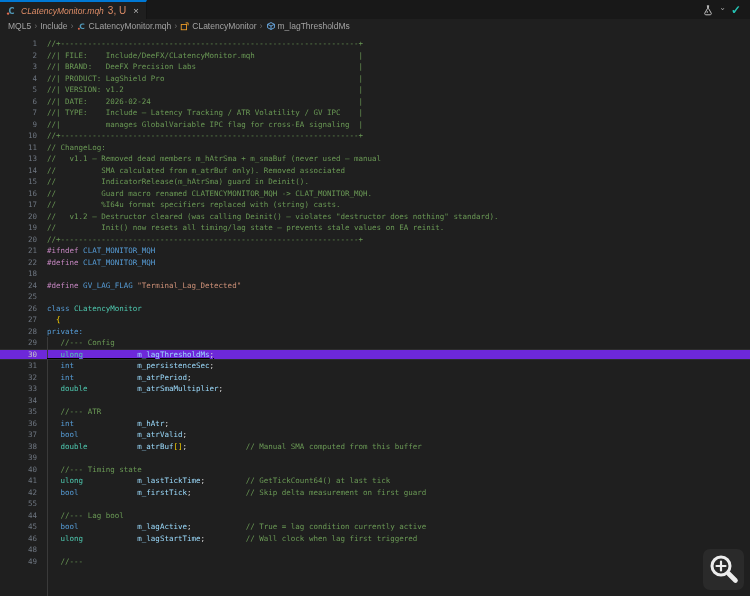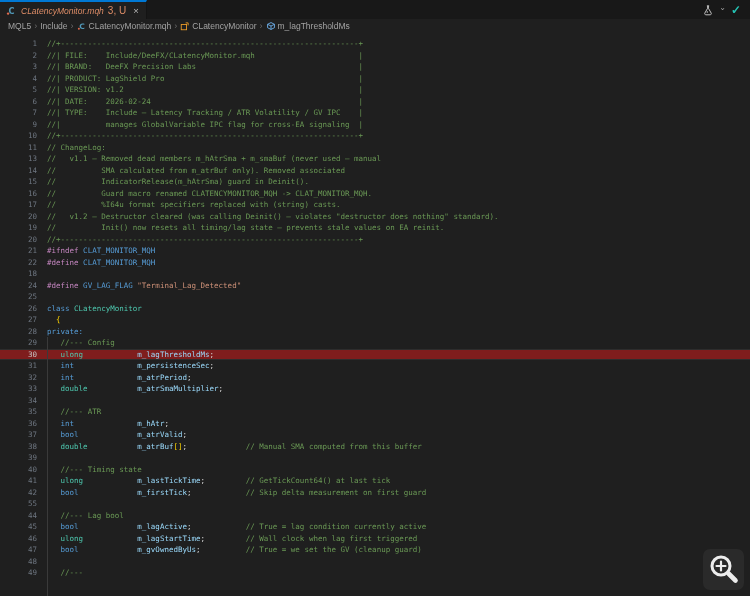--- a/index.html
+++ b/index.html
@@ -40,21 +40,21 @@
 
   
   .editor{
     position:absolute;top:33px;left:0;right:0;bottom:0;
     padding-top:5px;
     font-family:"DejaVu Sans Mono",monospace;
     font-size:7.5px;line-height:11.5px;
     overflow:hidden;cursor:text;
   }
   .code-line{height:11.5px;white-space:pre;position:relative;}
-  .code-line.cur{background:#7f1d1d;box-shadow:inset 0 1px 0 #2d2d2d, inset 0 -1px 0 #2d2d2d;}
+  .code-line.cur{background:#6d28d9;box-shadow:inset 0 1px 0 #2d2d2d, inset 0 -1px 0 #2d2d2d;text-decoration:underline;}
   .ln{display:inline-block;width:37px;text-align:right;color:#6e7681;}
   .cur .ln{color:#c6c6c6;}
   .content{padding-left:10px;position:relative;z-index:2;}
   .indent-guide{position:absolute;left:47px;top:304px;bottom:0;width:1px;background:#3a3a3a;z-index:1;}
 
   
   .c{color:#6a9955}   
   .p{color:#c586c0}   
   .m{color:#569cd6}   
   .k{color:#569cd6}   
@@ -179,21 +179,20 @@
       <div class="code-line"><span class="ln">37</span><span class="content"><span class="k">   bool</span><span class="v">             m_atrValid</span><span class="u">;</span></span></div>
       <div class="code-line"><span class="ln">38</span><span class="content"><span class="t">   double</span><span class="v">           m_atrBuf</span><span class="b">[]</span><span class="u">;</span><span class="c">             // Manual SMA computed from this buffer</span></span></div>
       <div class="code-line"><span class="ln">39</span><span class="content"></span></div>
       <div class="code-line"><span class="ln">40</span><span class="content"><span class="c">   //--- Timing state</span></span></div>
       <div class="code-line"><span class="ln">41</span><span class="content"><span class="t">   ulong</span><span class="v">            m_lastTickTime</span><span class="u">;</span><span class="c">         // GetTickCount64() at last tick</span></span></div>
       <div class="code-line"><span class="ln">42</span><span class="content"><span class="k">   bool</span><span class="v">             m_firstTick</span><span class="u">;</span><span class="c">            // Skip delta measurement on first guard</span></span></div>
       <div class="code-line"><span class="ln">55</span><span class="content"></span></div>
       <div class="code-line"><span class="ln">44</span><span class="content"><span class="c">   //--- Lag bool</span></span></div>
       <div class="code-line"><span class="ln">45</span><span class="content"><span class="k">   bool</span><span class="v">             m_lagActive</span><span class="u">;</span><span class="c">            // True = lag condition currently active</span></span></div>
       <div class="code-line"><span class="ln">46</span><span class="content"><span class="t">   ulong</span><span class="v">            m_lagStartTime</span><span class="u">;</span><span class="c">         // Wall clock when lag first triggered</span></span></div>
-      <div class="code-line"><span class="ln">47</span><span class="content"><span class="k">   bool</span><span class="v">             m_gvOwnedByUs</span><span class="u">;</span><span class="c">          // True = we set the GV (cleanup guard)</span></span></div>
       <div class="code-line"><span class="ln">48</span><span class="content"></span></div>
       <div class="code-line"><span class="ln">49</span><span class="content"><span class="c">   //---</span></span></div>
     </div>
 
   <div class="zoom-btn">
     <span style="display:inline-flex;">
       <svg width="37" height="37" viewBox="0 0 37 37" fill="none">
         <circle cx="16" cy="15" r="9" stroke="#ededed" stroke-width="3"></circle>
         <path d="M11.5 15h9M16 10.5v9" stroke="#ededed" stroke-width="2.2" stroke-linecap="round"></path>
         <path d="M23.5 22.5l7 7" stroke="#ededed" stroke-width="4.6" stroke-linecap="round"></path>

